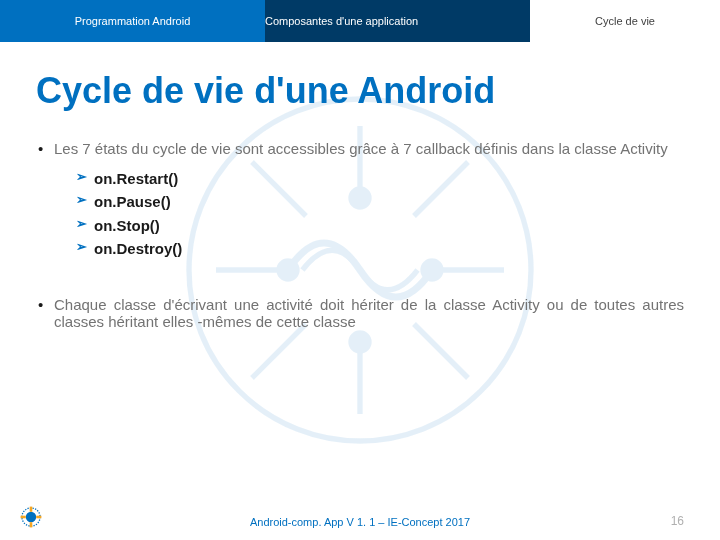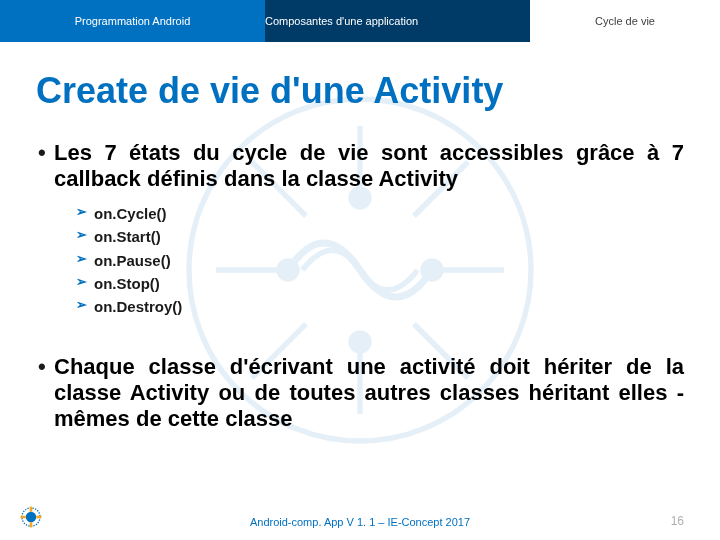--- a/index.html
+++ b/index.html
@@ -51,23 +51,23 @@
     position: relative;
     padding: 28px 36px 0 36px;
   }
   .title {
     font-size: 36px;
     font-weight: bold;
     color: #0070c0;
     margin-bottom: 28px;
   }
   .bullet-main {
-    font-size: 22px;
-    font-weight: bold;
-    color: #000000;
+    font-size: 15px;
+    font-weight: normal;
+    color: #737373;
     text-align: justify;
     margin-bottom: 10px;
     padding-left: 18px;
     position: relative;
   }
   .bullet-main::before {
     content: "•";
     position: absolute;
     left: 2px;
     color: #1a1a1a;
@@ -140,27 +140,26 @@
   </div>
   <div class="header-mid">
     <span>Composantes d'une application</span>
   </div>
   <div class="header-right">
     <span>Cycle de vie</span>
   </div>
 </div>
 
 <div class="content">
-  <h1 class="title">Create de vie d'une Activity</h1>
+  <h1 class="title">Cycle de vie d'une Android</h1>
 
   <p class="bullet-main">Les 7 états du cycle de vie sont accessibles grâce à 7 callback définis dans la classe Activity</p>
 
   <div class="sub-list">
-    <div class="sub-item">on.Cycle()</div>
-    <div class="sub-item">on.Start()</div>
+    <div class="sub-item">on.Restart()</div>
     <div class="sub-item">on.Pause()</div>
     <div class="sub-item">on.Stop()</div>
     <div class="sub-item">on.Destroy()</div>
   </div>
 
   <p class="bullet-main">Chaque classe d'écrivant une activité doit hériter de la classe Activity ou de toutes autres classes héritant elles -mêmes de cette classe</p>
 </div>
 
 <svg class="logo" viewBox="0 0 40 40">
   <circle cx="20" cy="20" r="14" fill="none" stroke="#0070c0" stroke-width="2" stroke-dasharray="2 2"></circle>

